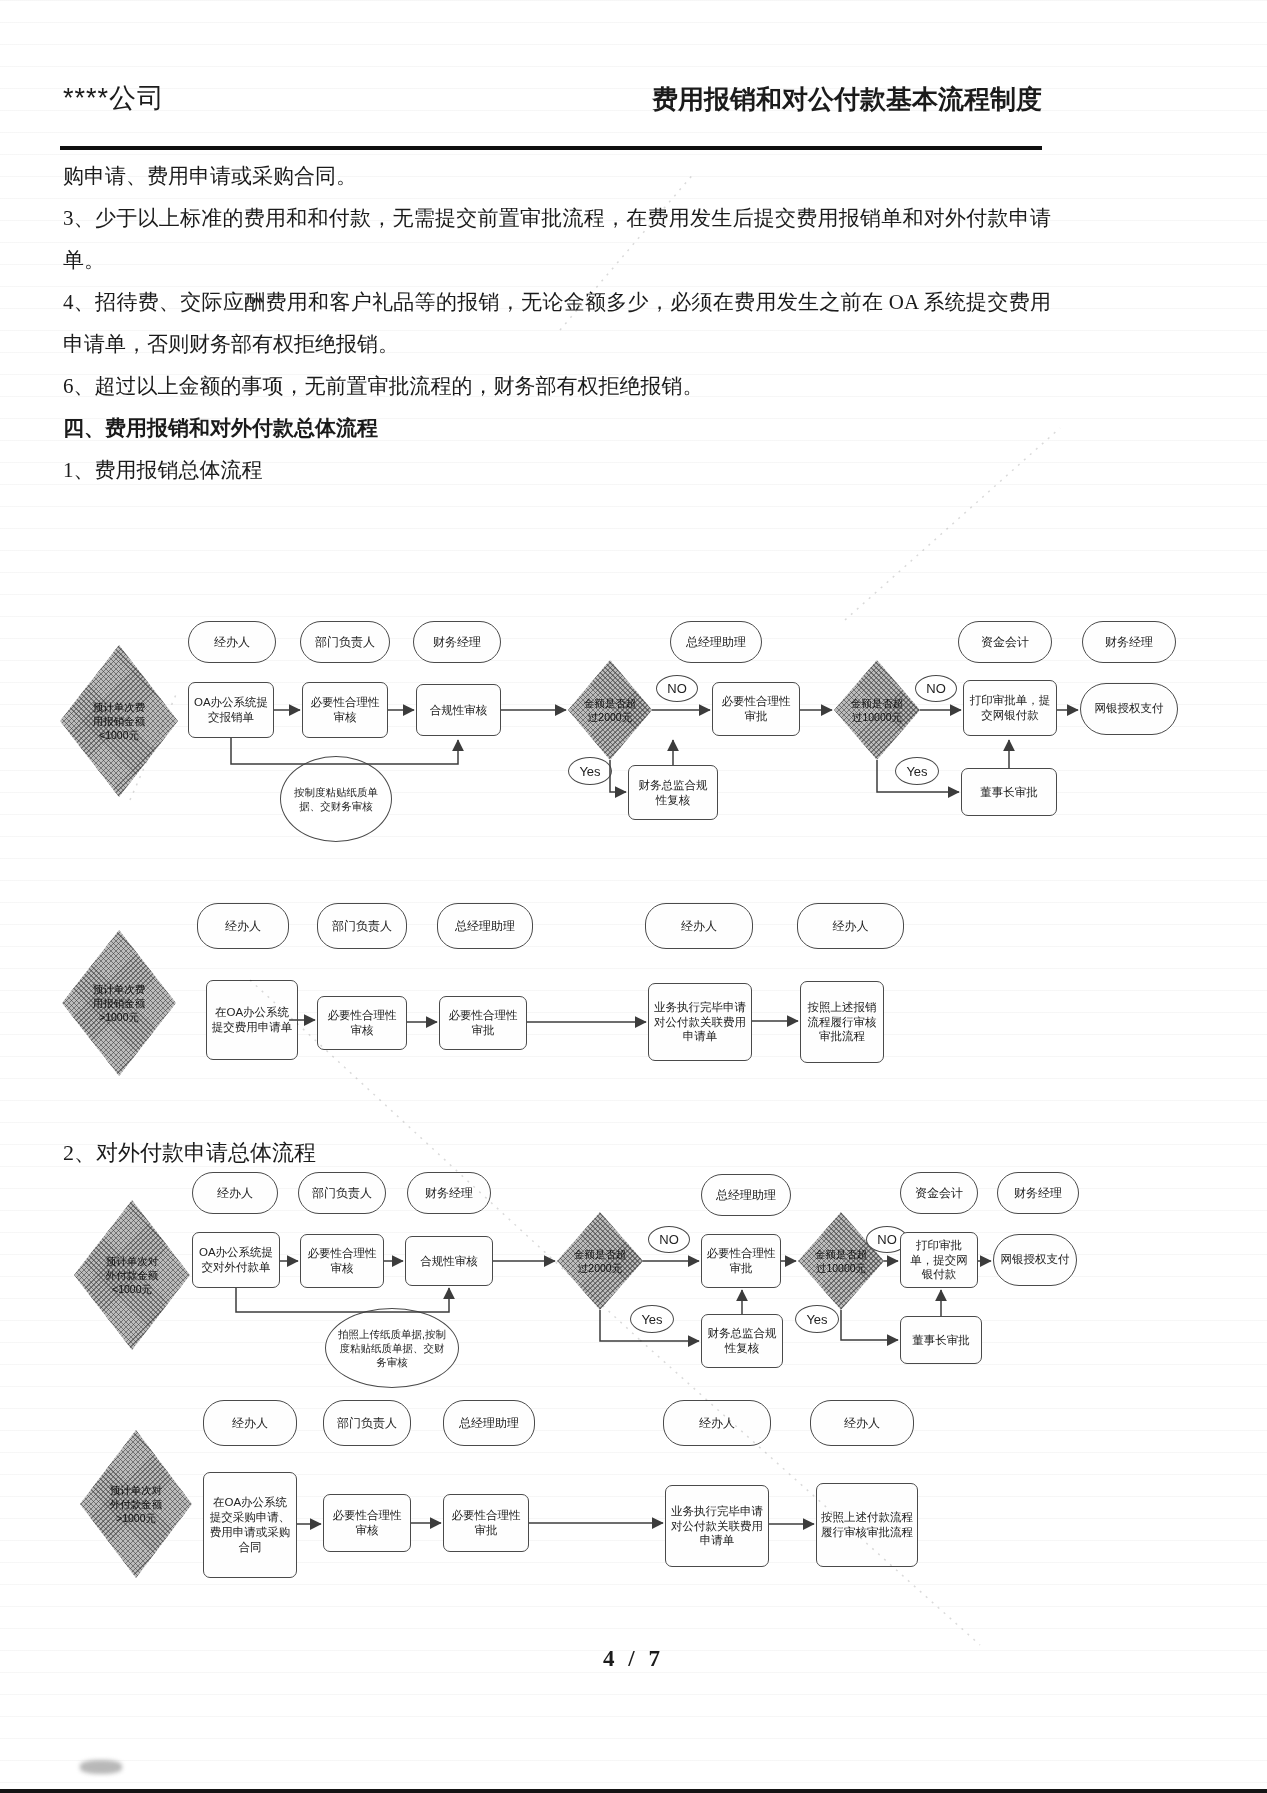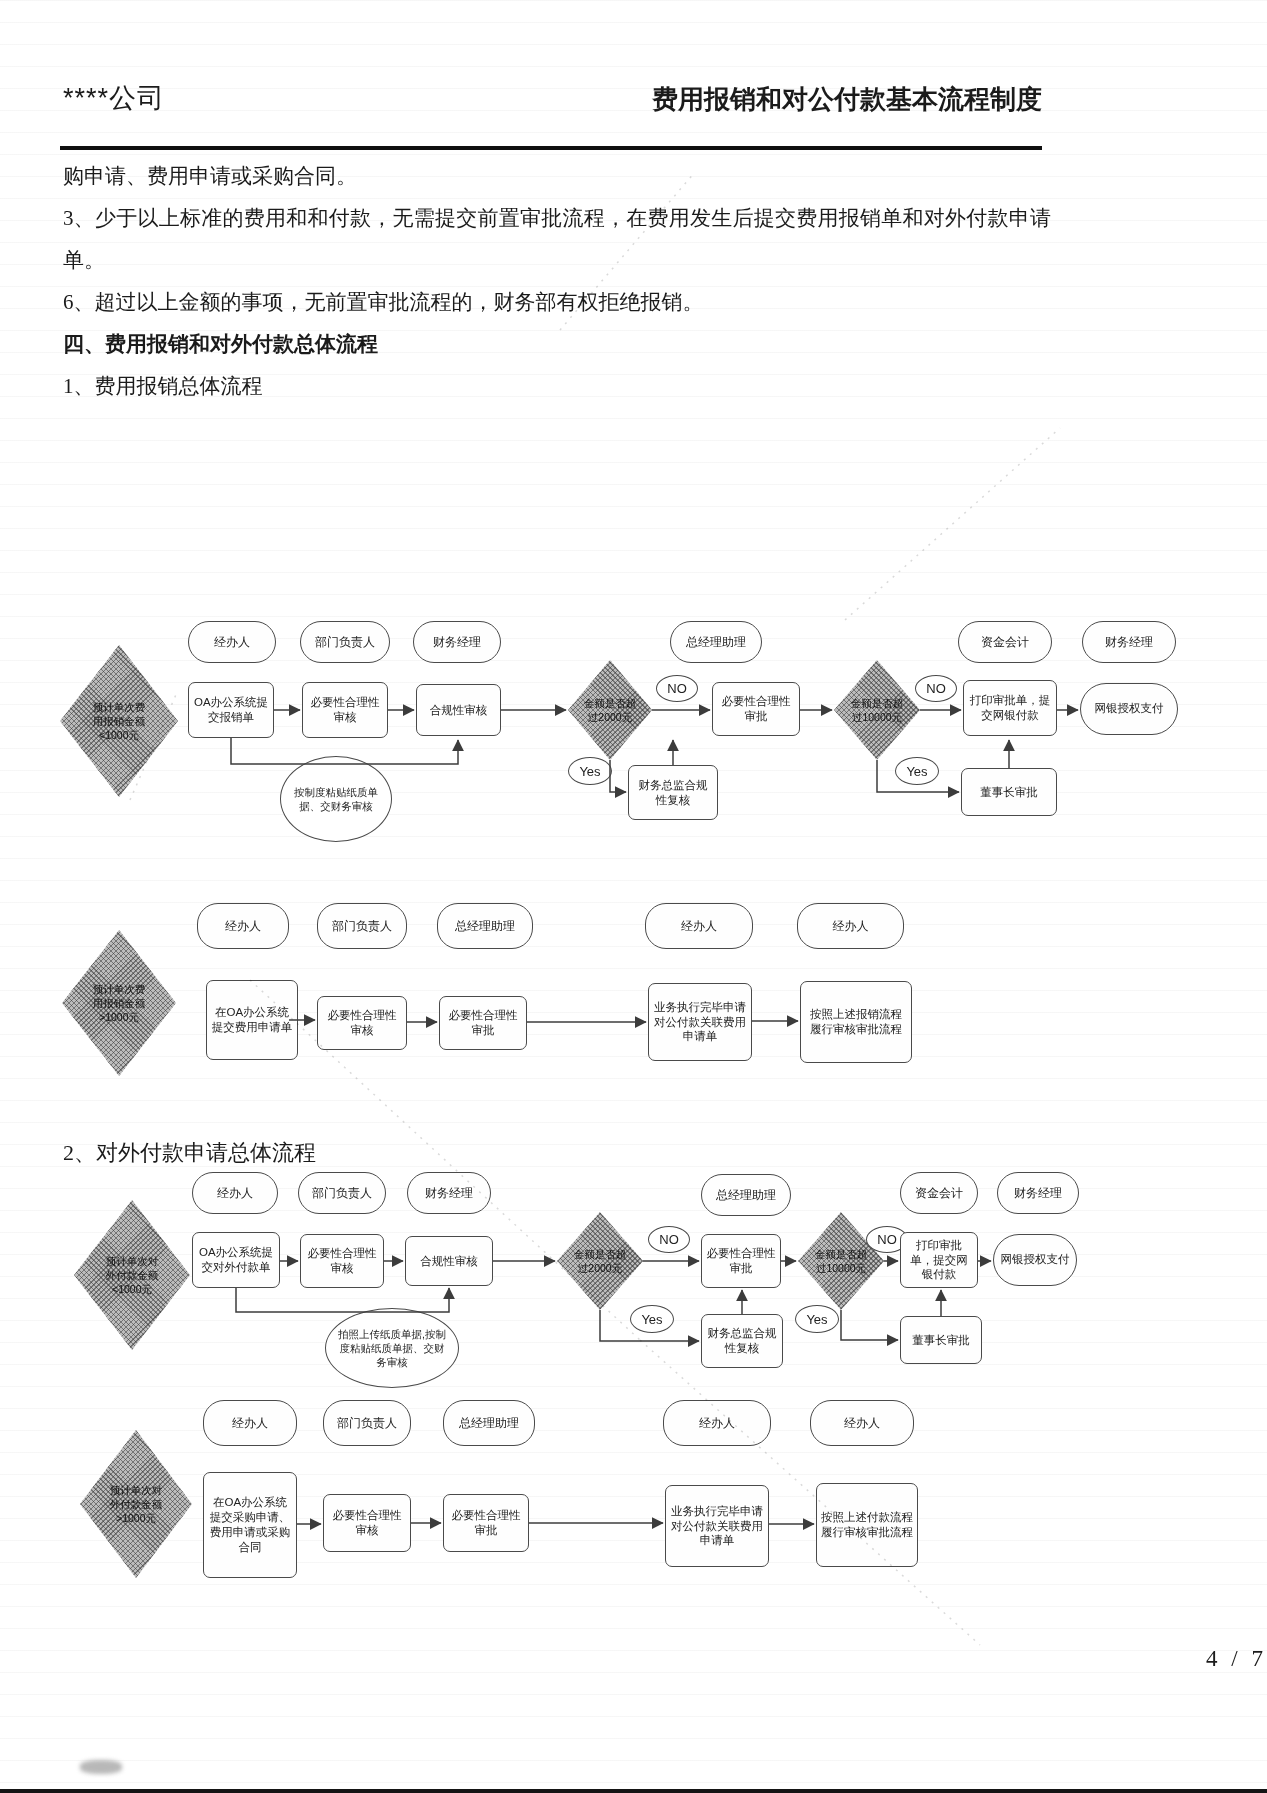--- a/index.html
+++ b/index.html
@@ -27,36 +27,37 @@
   .note{border:1.5px solid #4a4a4a;border-radius:50%;background:#fff;font-size:10.5px;line-height:1.35;padding:8px 12px;}
   .diamond{clip-path:polygon(50% 0,100% 50%,50% 100%,0 50%);
     background-color:#bcbcbc;
     background-image:repeating-linear-gradient(45deg,rgba(45,45,45,.5) 0 1px,transparent 1px 3.5px),
                      repeating-linear-gradient(135deg,rgba(45,45,45,.5) 0 1px,transparent 1px 3.5px);
     font-size:10.5px;line-height:1.35;color:#111;}
   .diamond span{display:block;width:56px;}
   .dec span{width:54px;}
   
   .connectors{position:absolute;left:0;top:0;width:1267px;height:1793px;pointer-events:none;}
-  .footer-num{position:absolute;left:0;top:1646px;width:1267px;text-align:right;font-size:23px;letter-spacing:4px;}
+  .footer-num{position:absolute;left:0;top:1646px;width:1267px;text-align:center;font-size:23px;letter-spacing:4px;font-weight:bold;}
   .bottom-edge{position:absolute;left:0;bottom:0;width:100%;height:4px;background:#141414;}
   .smudge{position:absolute;left:80px;top:1760px;width:42px;height:14px;background:#8a8a8a;border-radius:40%;filter:blur(2px);opacity:.6;}
 </style>
 </head>
 <body>
 
 <div class="page">
 
   <div class="company">****公司</div>
   <div class="doc-title">费用报销和对公付款基本流程制度</div>
   <div class="header-rule"></div>
 
   <div class="bodytext">
     <p>购申请、费用申请或采购合同。</p>
     <p>3、少于以上标准的费用和和付款，无需提交前置审批流程，在费用发生后提交费用报销单和对外付款申请单。</p>
+    <p>4、招待费、交际应酬费用和客户礼品等的报销，无论金额多少，必须在费用发生之前在 OA 系统提交费用申请单，否则财务部有权拒绝报销。</p>
     <p>6、超过以上金额的事项，无前置审批流程的，财务部有权拒绝报销。</p>
     <p class="bold">四、费用报销和对外付款总体流程</p>
     <p>1、费用报销总体流程</p>
   </div>
 
   <div class="node diamond" style="left:60px;top:645px;width:118px;height:152px">
       <span>预计单次费用报销金额 &lt;1000元</span>
     </div>
   <div class="node lane" style="left:188px;top:621px;width:88px;height:42px">经办人</div>
   <div class="node lane" style="left:300px;top:621px;width:90px;height:42px">部门负责人</div>
@@ -90,21 +91,21 @@
     </div>
   <div class="node lane" style="left:197px;top:903px;width:92px;height:46px">经办人</div>
   <div class="node lane" style="left:317px;top:903px;width:90px;height:46px">部门负责人</div>
   <div class="node lane" style="left:437px;top:903px;width:96px;height:46px">总经理助理</div>
   <div class="node lane" style="left:645px;top:903px;width:108px;height:46px">经办人</div>
   <div class="node lane" style="left:797px;top:903px;width:107px;height:46px">经办人</div>
   <div class="node box" style="left:206px;top:980px;width:92px;height:80px">在OA办公系统提交费用申请单</div>
   <div class="node box" style="left:317px;top:996px;width:90px;height:54px">必要性合理性审核</div>
   <div class="node box" style="left:439px;top:996px;width:88px;height:54px">必要性合理性审批</div>
   <div class="node box" style="left:648px;top:983px;width:104px;height:78px">业务执行完毕申请对公付款关联费用申请单</div>
-  <div class="node box" style="left:800px;top:981px;width:112px;height:82px">按照上述报销流程履行审核审批流程</div>
+  <div class="node box" style="left:800px;top:981px;width:84px;height:82px">按照上述报销流程履行审核审批流程</div>
 
   <div class="sub2-heading">2、对外付款申请总体流程</div>
 
   <div class="node diamond" style="left:74px;top:1200px;width:116px;height:150px">
       <span>预计单次对外付款金额 &lt;1000元</span>
     </div>
   <div class="node lane" style="left:192px;top:1172px;width:86px;height:42px">经办人</div>
   <div class="node lane" style="left:298px;top:1172px;width:88px;height:42px">部门负责人</div>
   <div class="node lane" style="left:407px;top:1172px;width:84px;height:42px">财务经理</div>
   <div class="node lane" style="left:701px;top:1174px;width:90px;height:42px">总经理助理</div>

